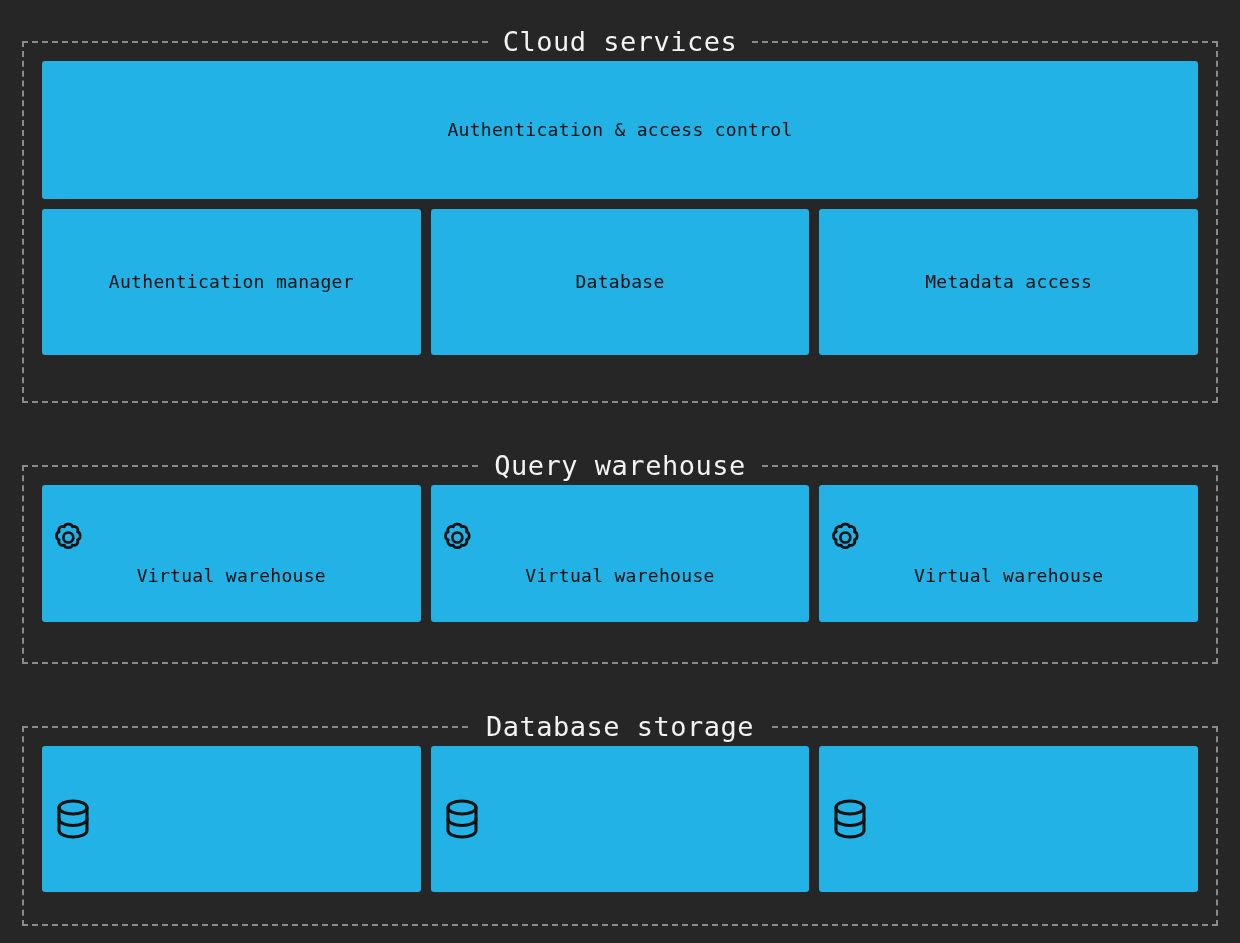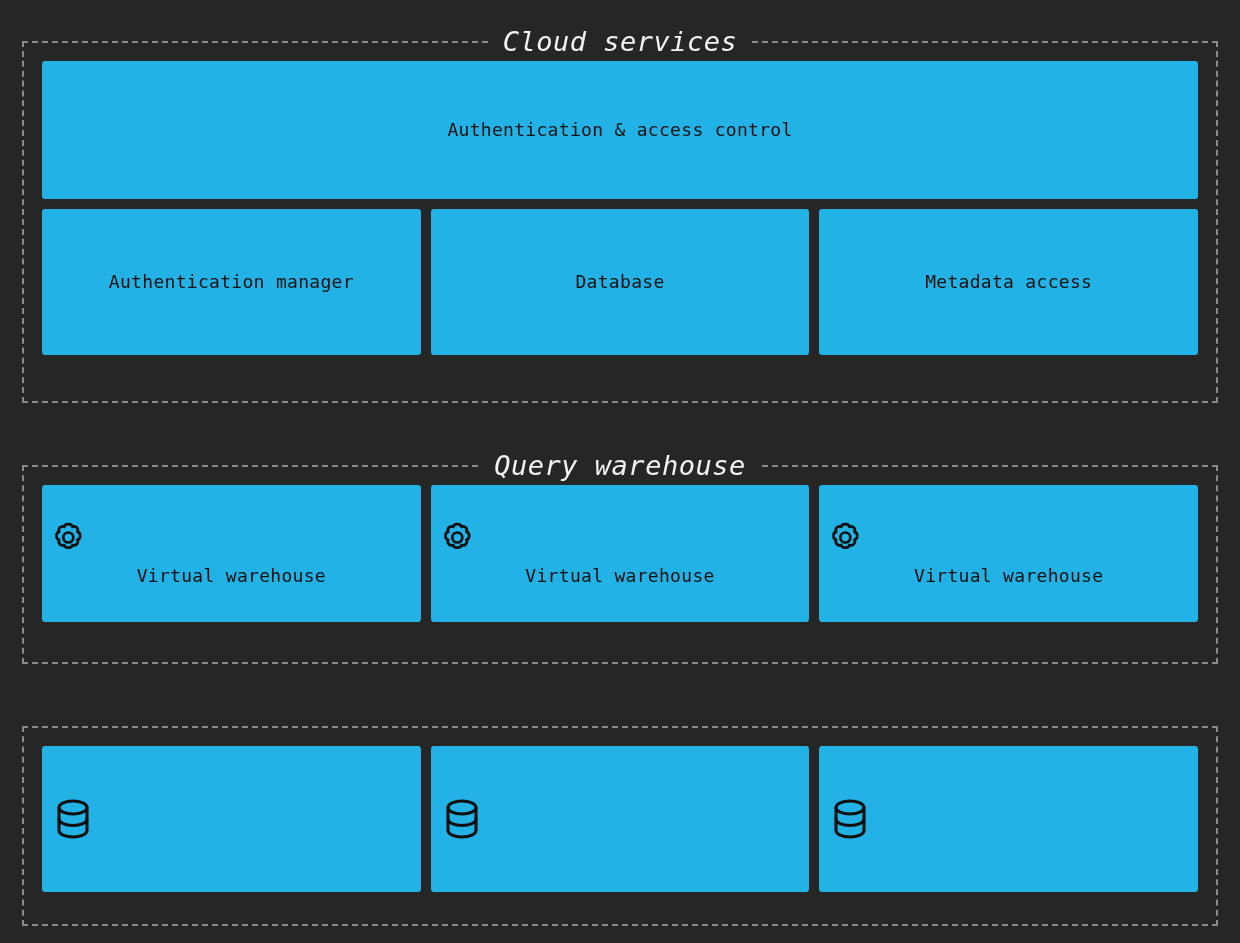--- a/index.html
+++ b/index.html
@@ -36,21 +36,20 @@
     left: 50%;
     transform: translateX(-50%);
     background: #262626;
     color: #f2f2f2;
     font-size: 27px;
     line-height: 32px;
     letter-spacing: 0.5px;
     padding: 0 14px;
     white-space: nowrap;
     font-weight: 400;
-    font-style: italic;
   }
   .section-body {
     box-sizing: border-box;
     padding: 18px;
     display: flex;
     flex-direction: column;
     gap: 10px;
     height: 100%;
   }
   .row {
@@ -170,20 +169,21 @@
             </svg>
           </span>
           <span class="node-label">Virtual warehouse</span>
         </div>
 
       </div>
     </div>
   </div>
 
   <div class="section" id="sec-storage">
+    <div class="section-title">Database storage</div>
 
     <div class="section-body">
       <div class="row">
 
         <div class="node">
           <span class="node-icon" style="width:46px;height:46px;">
             <svg viewBox="0 0 24 24" width="46" height="46" fill="none" stroke="#101010" stroke-width="1.6" stroke-linecap="round" stroke-linejoin="round">
               <ellipse cx="12" cy="6" rx="7.3" ry="3.4"></ellipse>
               <path d="M4.7 6v12c0 1.88 3.27 3.4 7.3 3.4s7.3-1.52 7.3-3.4V6"></path>
               <path d="M4.7 12c0 1.88 3.27 3.4 7.3 3.4s7.3-1.52 7.3-3.4"></path>

